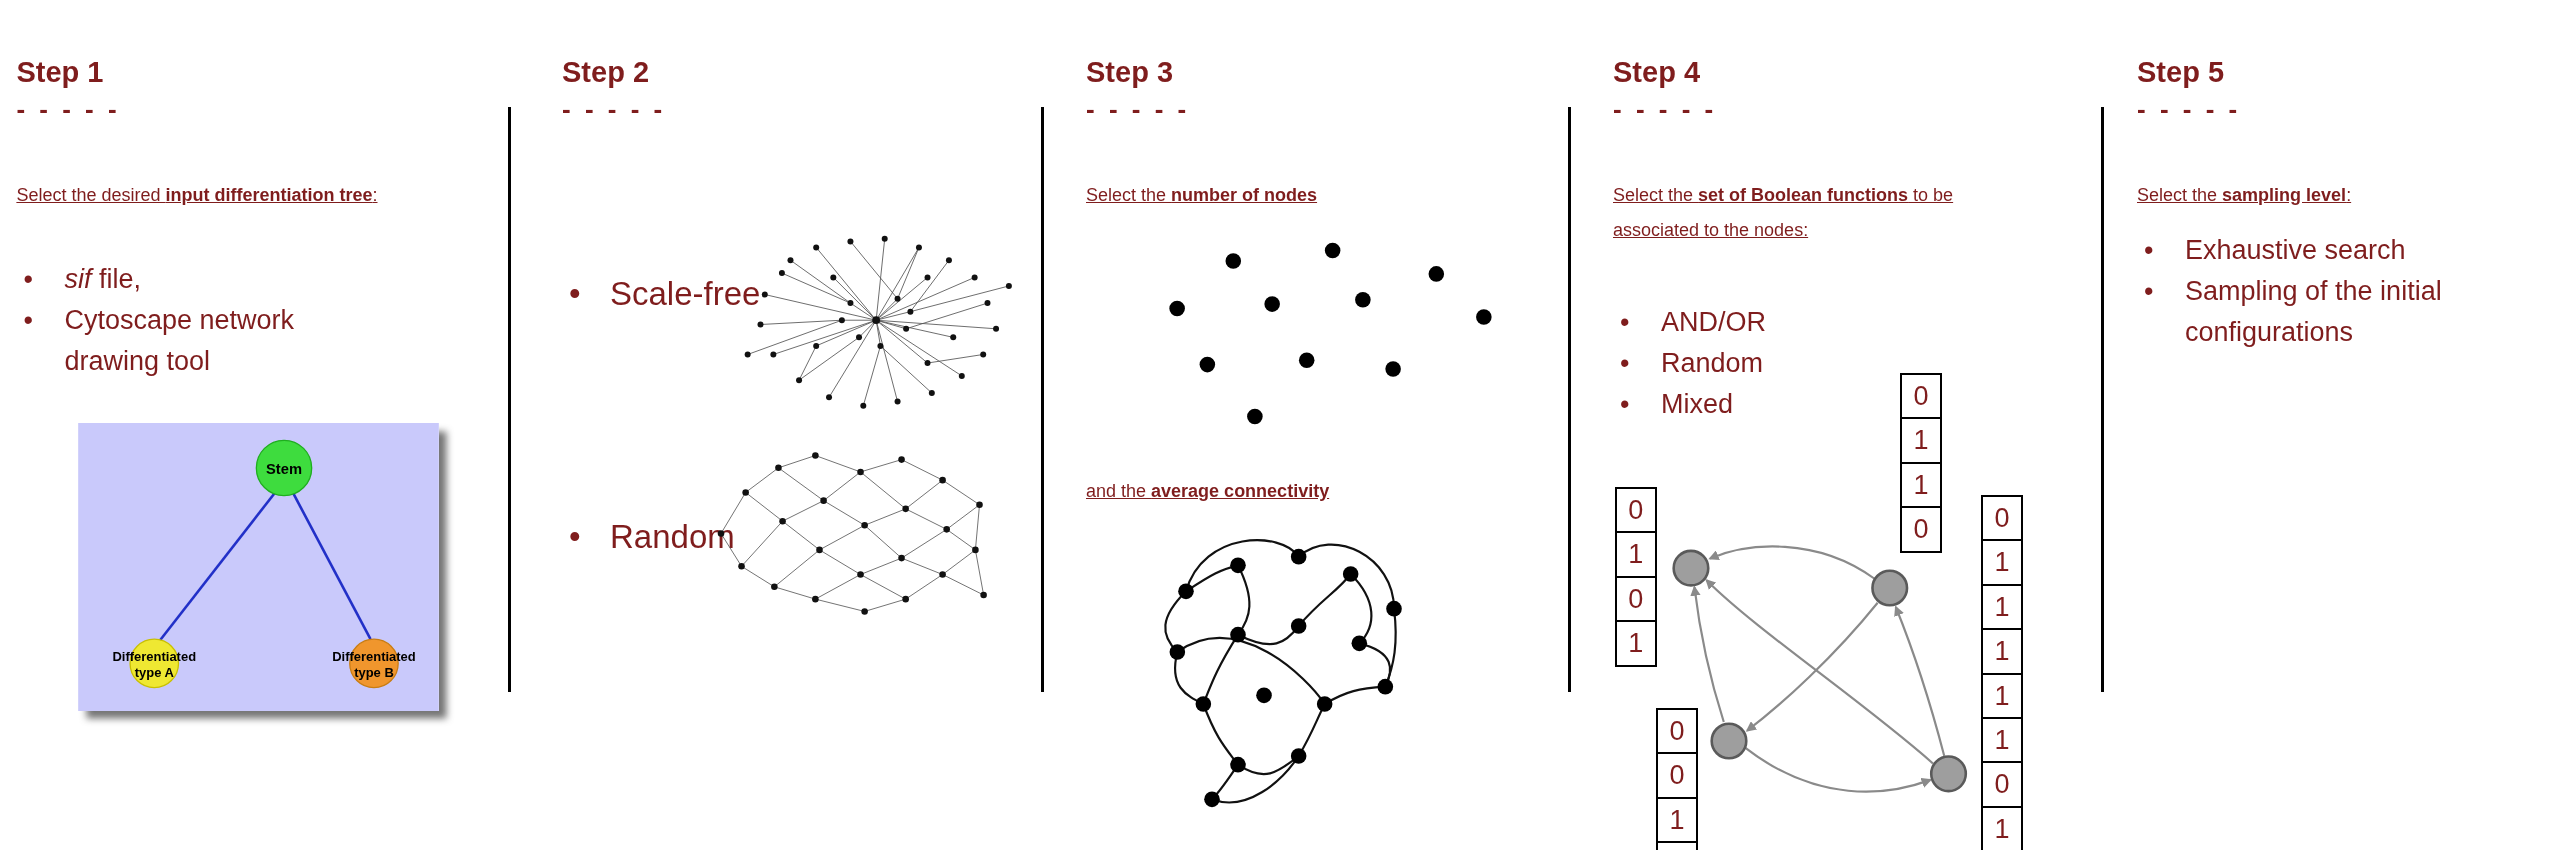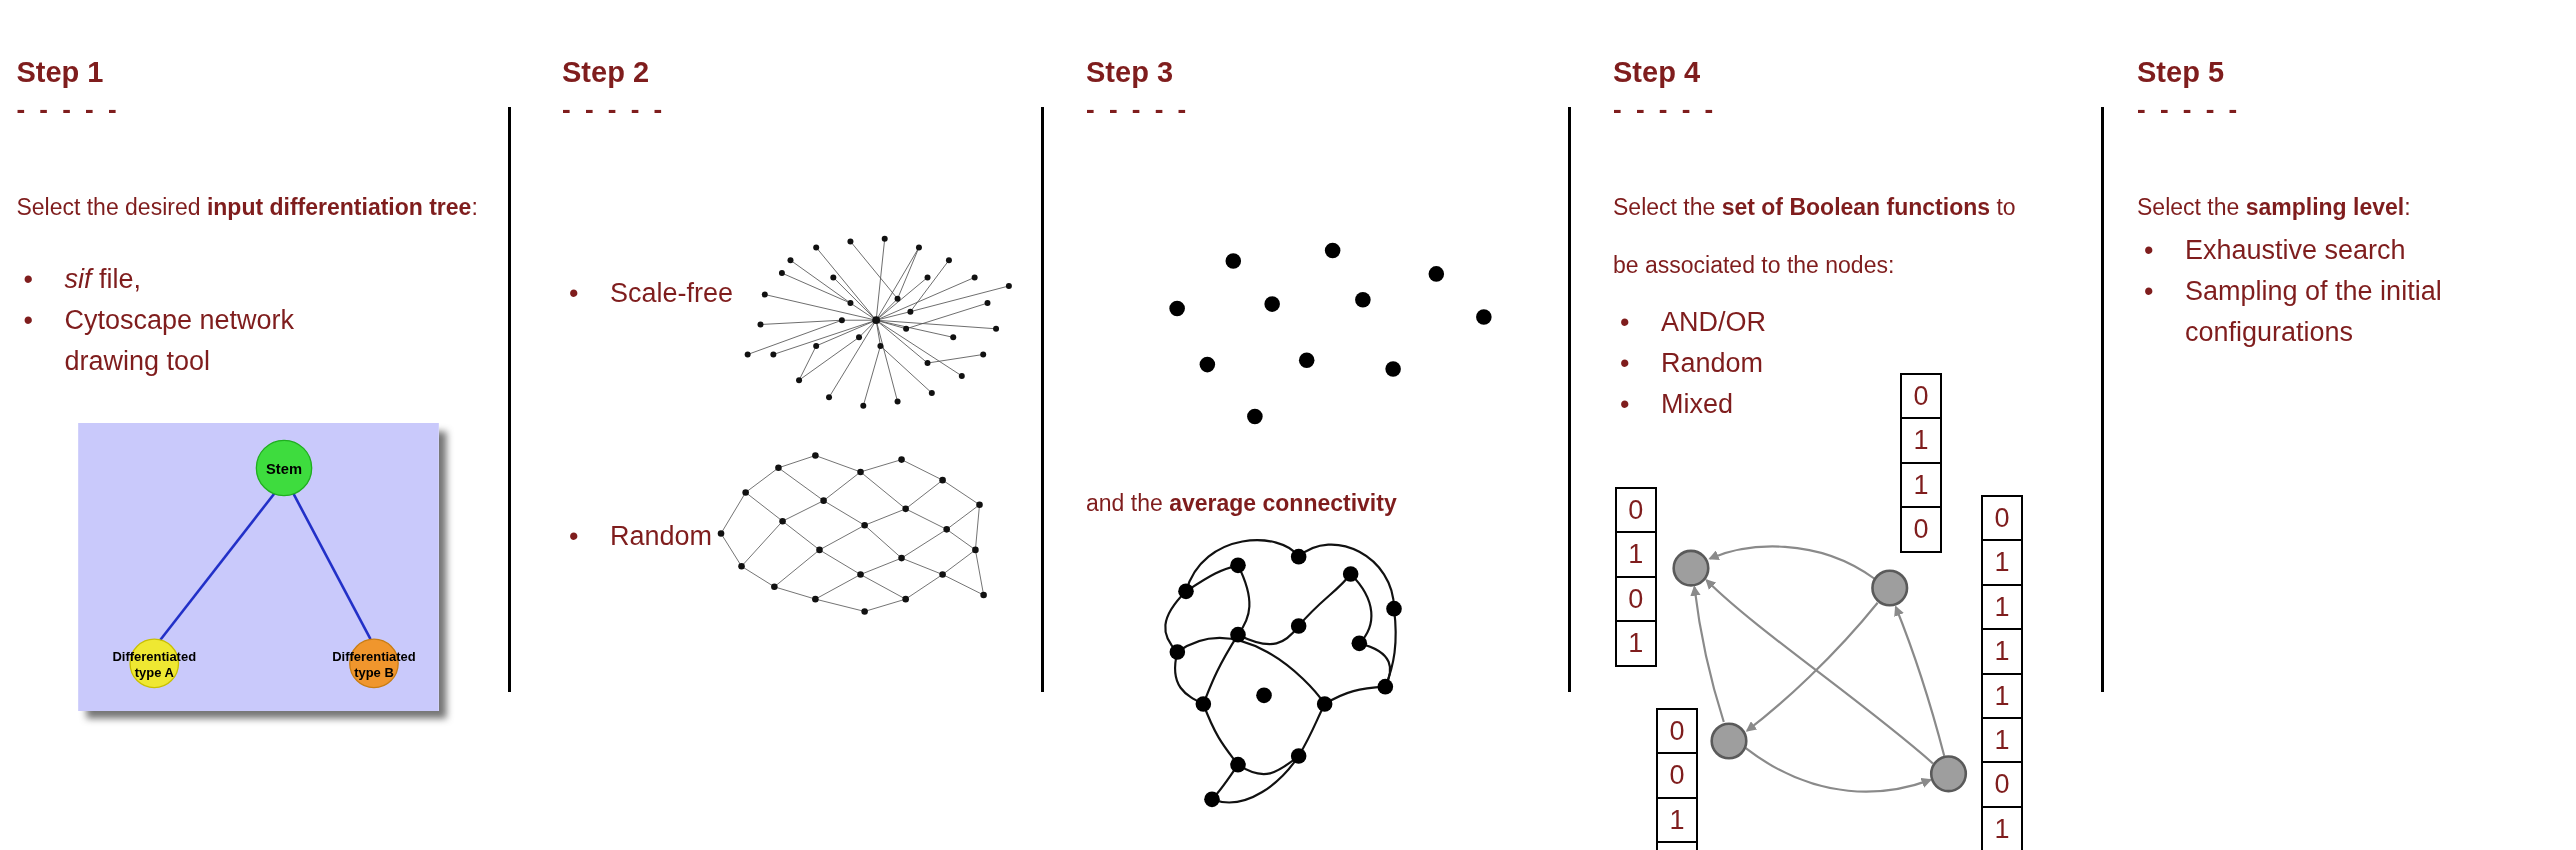--- a/index.html
+++ b/index.html
@@ -10,25 +10,25 @@
     font-family:"Liberation Sans",sans-serif;
     color:#7f1d1d;
     overflow:hidden;
     margin-top:46px;
   }
   .vline{position:absolute;top:61px;height:585px;width:2.6px;background:#000;}
   .col{position:absolute;top:0;height:851px;}
   .col > *{position:absolute;left:0;}
   .step-title{font-size:29px;font-weight:bold;top:10.4px;margin:0;}
   .dashes{font-size:26px;font-weight:bold;letter-spacing:3.5px;top:48px;}
-  .body-text{font-size:23px;line-height:58px;top:132px;}
+  .body-text{font-size:18px;line-height:35px;top:132px;text-decoration:underline;}
   .bullets{list-style:none;margin:0;padding:0;font-size:27px;line-height:41px;}
   .bullets li{position:relative;padding-left:48px;}
   .bullets li::before{content:"\2022";position:absolute;left:7px;top:0;}
-  .bullet-line{position:relative;padding-left:48px;font-size:27px;line-height:41px;}
+  .bullet-line{position:relative;padding-left:48px;font-size:33px;line-height:41px;}
   .bullet-line::before{content:"\2022";position:absolute;left:7px;top:0;}
   b{font-weight:bold;}
   i{}
   .img-box svg{display:block;width:100%;height:100%;}
   .tree-box{box-shadow:7.8px 7.8px 7px rgba(70,70,70,0.75);text-align:right;}
   svg text{font-family:"Liberation Sans",sans-serif;}
   .ttable{position:absolute;display:flex;flex-direction:column;}
   .bcell{
     width:38px;height:43px;border:2.6px solid #000;background:#fff;
     display:flex;align-items:center;justify-content:center;
@@ -150,20 +150,21 @@
             <circle cx="335" cy="140" r="4"></circle>
             <circle cx="345" cy="195" r="4"></circle>
         </g>
       </svg>
     </div>
   </section>
 
   <section class="col" style="left:1086px;width:480px">
     <h2 class="step-title">Step 3</h2>
     <div class="dashes">- - - - -</div>
+    <p class="body-text" style="width:480px;margin:0"><span>Select the </span><b>number of nodes</b></p>
     <div class="img-box" style="top:189px;left:39px;width:398px;height:216px">
       <svg viewBox="0 0 460 250">
         <g fill="#000">
           <circle cx="125" cy="30" r="9"></circle>
             <circle cx="240" cy="18" r="9"></circle>
             <circle cx="360" cy="45" r="9"></circle>
             <circle cx="60" cy="85" r="9"></circle>
             <circle cx="170" cy="80" r="9"></circle>
             <circle cx="275" cy="75" r="9"></circle>
             <circle cx="415" cy="95" r="9"></circle>

